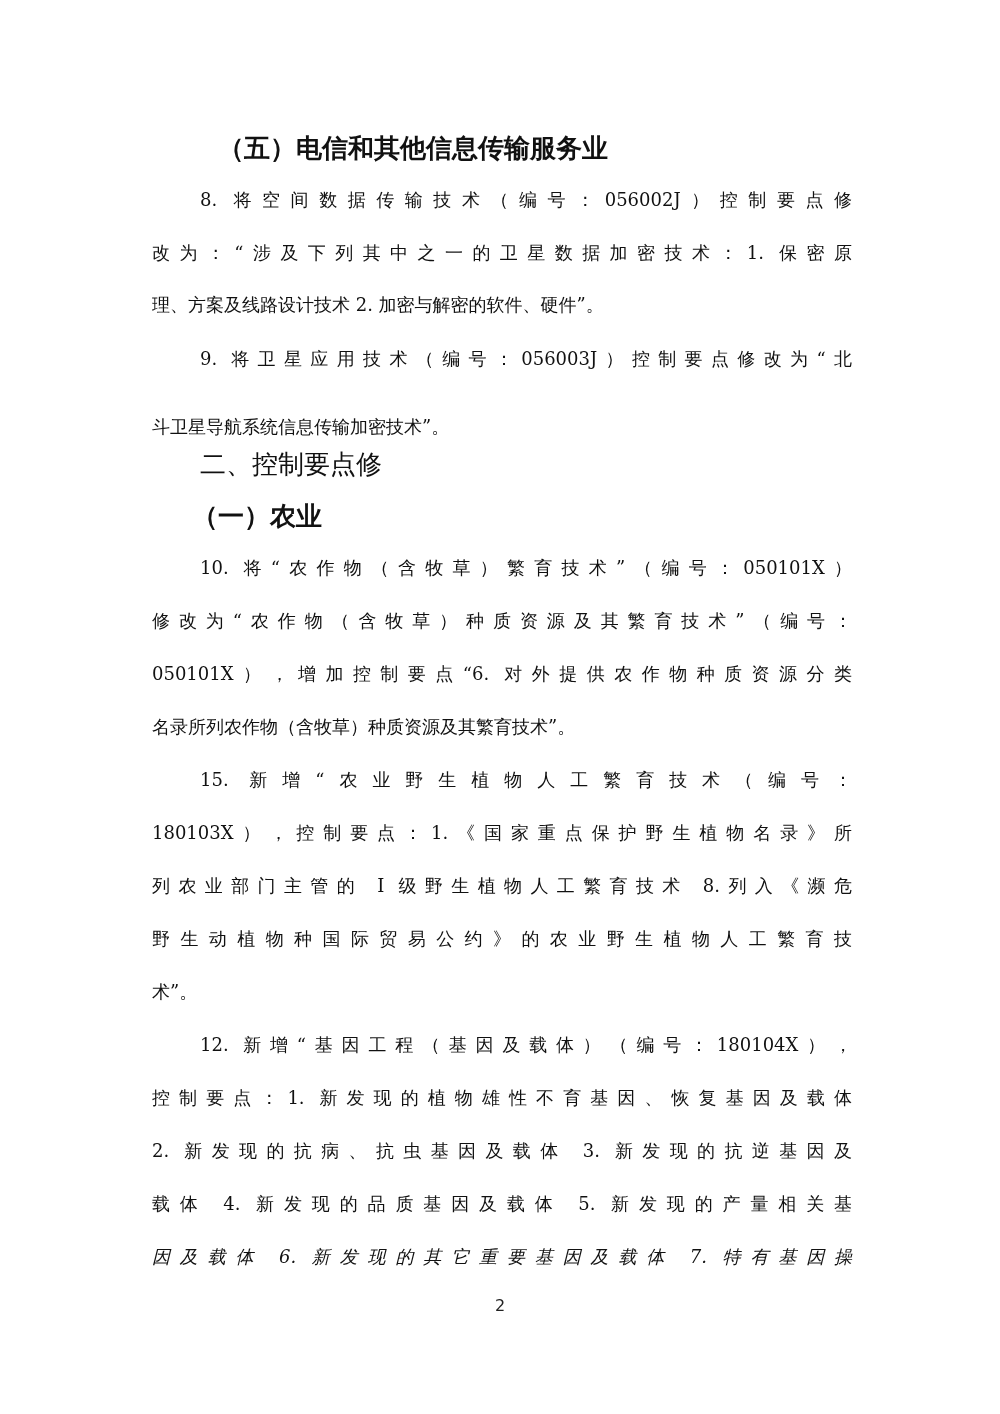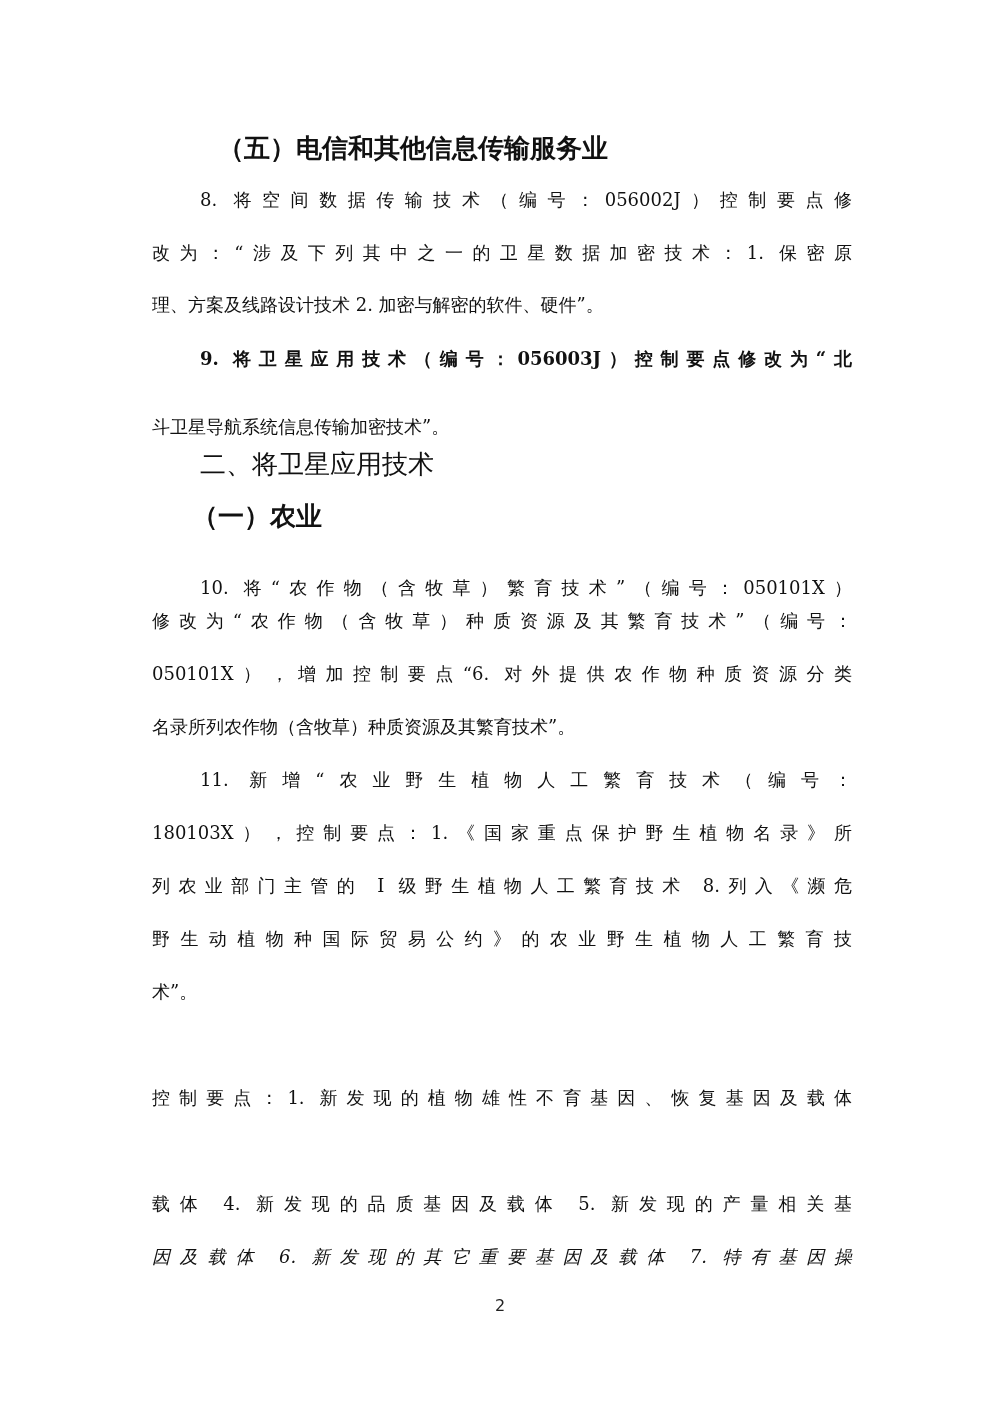--- a/index.html
+++ b/index.html
@@ -21,36 +21,38 @@
 <body>
 
 <div class="page">
 
   <div class="heading" style="top:131px;">（五）电信和其他信息传输服务业</div>
 
   <div class="line indent" style="top:183px;">8. 将空间数据传输技术（编号：056002J）控制要点修</div>
   <div class="line" style="top:236px;">改为：“涉及下列其中之一的卫星数据加密技术：1. 保密原</div>
   <div class="line last" style="top:288px;">理、方案及线路设计技术 2. 加密与解密的软件、硬件”。</div>
 
-  <div class="line indent" style="top:342px;font-weight:bold;">9. 将卫星应用技术（编号：056003J）控制要点修改为“北</div>
+  <div class="line indent" style="top:342px;">9. 将卫星应用技术（编号：056003J）控制要点修改为“北</div>
   <div class="line last" style="top:410px;">斗卫星导航系统信息传输加密技术”。</div>
 
-  <div class="heading h2" style="top:447px; font-weight:normal;">二、将卫星应用技术</div>
+  <div class="heading h2" style="top:447px; font-weight:normal;">二、控制要点修</div>
 
   <div class="heading h3" style="top:499px;">（一）农业</div>
 
-  <div class="line indent" style="top:551px;margin-top:20px;">10.  将“农作物（含牧草）繁育技术”（编号：050101X）</div>
+  <div class="line indent" style="top:551px;">10.  将“农作物（含牧草）繁育技术”（编号：050101X）</div>
   <div class="line" style="top:604px;">修改为“农作物（含牧草）种质资源及其繁育技术”（编号：</div>
   <div class="line" style="top:657px;">050101X），增加控制要点“6. 对外提供农作物种质资源分类</div>
   <div class="line last" style="top:710px;">名录所列农作物（含牧草）种质资源及其繁育技术”。</div>
 
-  <div class="line indent" style="top:763px;">11.  新增“农业野生植物人工繁育技术（编号：</div>
+  <div class="line indent" style="top:763px;">15.  新增“农业野生植物人工繁育技术（编号：</div>
   <div class="line" style="top:816px;">180103X），控制要点：1.《国家重点保护野生植物名录》所</div>
   <div class="line" style="top:869px;">列农业部门主管的 I 级野生植物人工繁育技术 8.列入《濒危</div>
   <div class="line" style="top:922px;">野生动植物种国际贸易公约》的农业野生植物人工繁育技</div>
   <div class="line last" style="top:975px;">术”。</div>
 
+  <div class="line indent" style="top:1028px;">12.  新增“基因工程（基因及载体）（编号：180104X），</div>
   <div class="line" style="top:1081px;">控制要点：1. 新发现的植物雄性不育基因、恢复基因及载体</div>
+  <div class="line" style="top:1134px;">2. 新发现的抗病、抗虫基因及载体 3. 新发现的抗逆基因及</div>
   <div class="line" style="top:1187px;">载体 4. 新发现的品质基因及载体 5. 新发现的产量相关基</div>
   <div class="line" style="top:1240px;font-style:italic;">因及载体 6. 新发现的其它重要基因及载体 7. 特有基因操</div>
 
   <div class="page-number">2</div>
 </div>
 
 </body></html>

